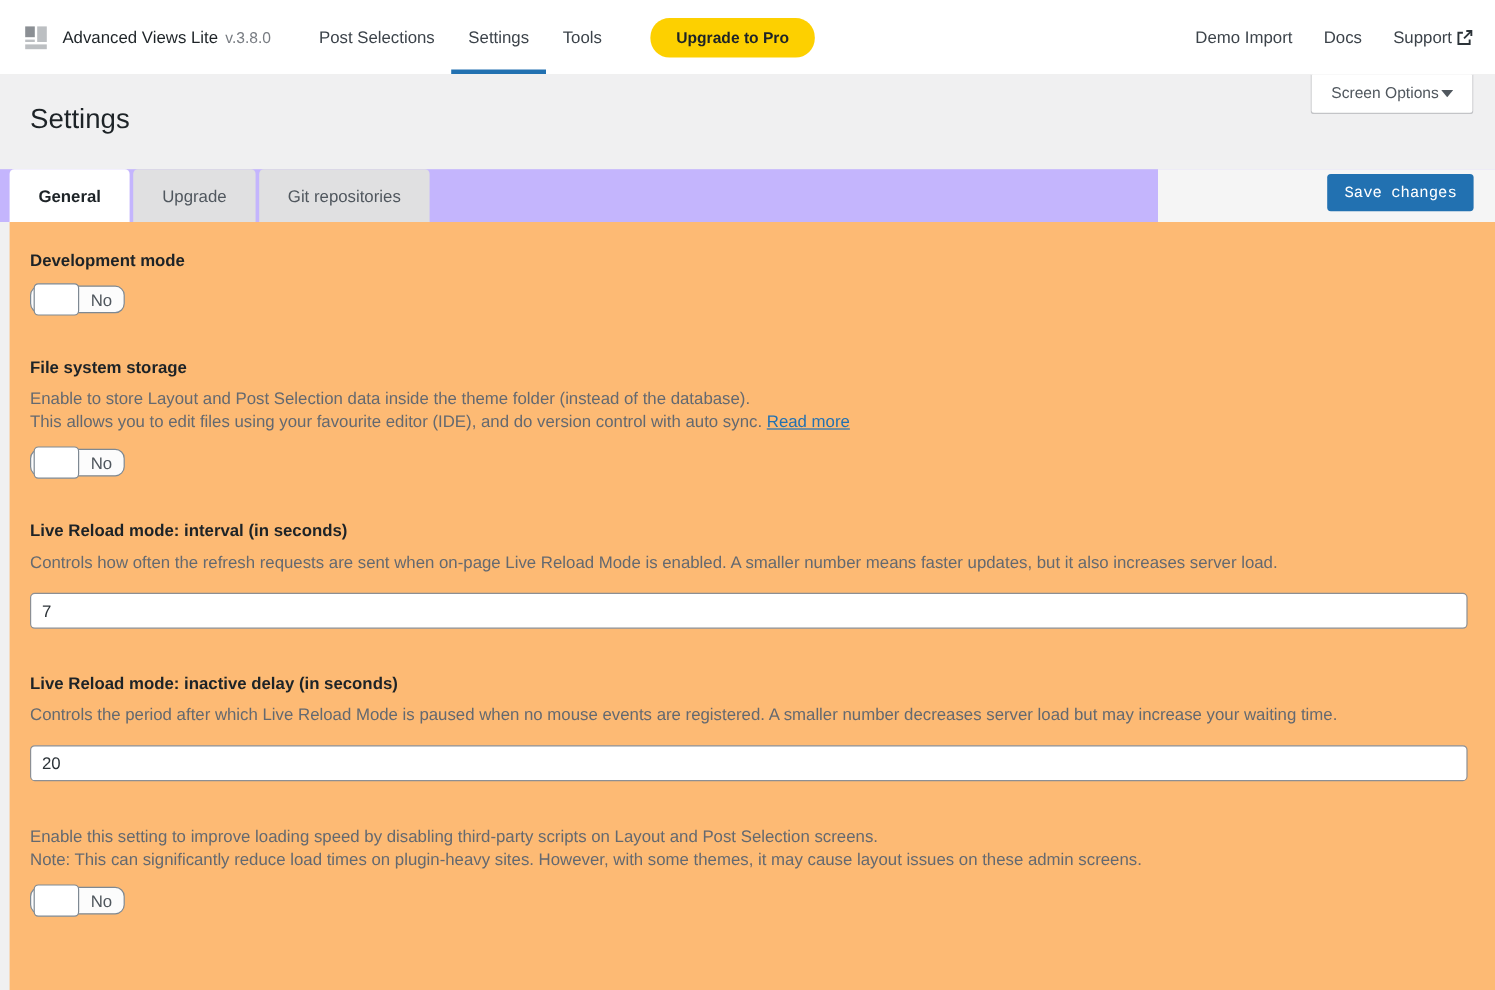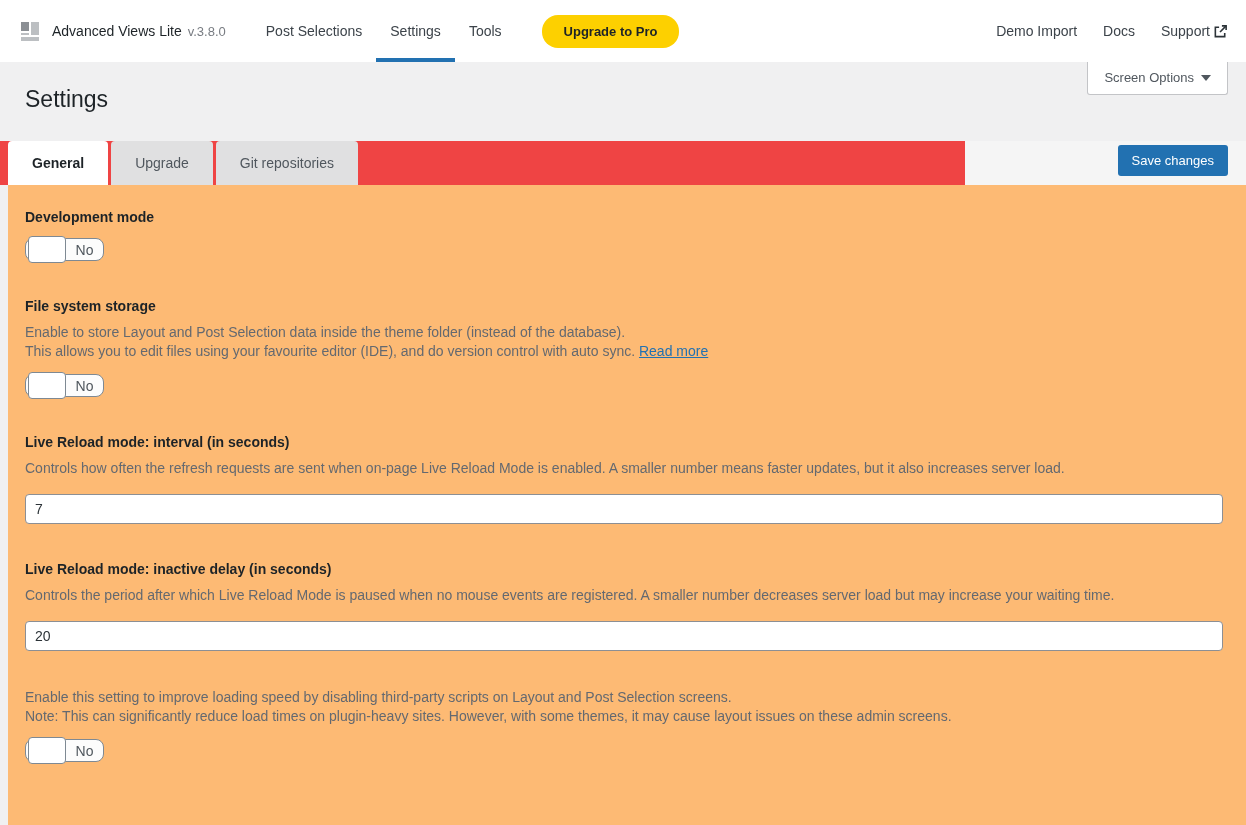--- a/index.html
+++ b/index.html
@@ -38,37 +38,37 @@
   }
   .topbar-right{margin-left:auto;display:flex;align-items:flex-end;gap:26px;}
   .top-link{font-size:14px;color:#3c434a;cursor:pointer;display:flex;align-items:center;gap:3px;}
   
   .page-header{height:79px;position:relative;background:var(--page-bg);}
   .page-title{font-size:23px;font-weight:400;color:var(--text-dark);padding:24px 0 0 25px;}
   .screen-options{
     position:absolute;top:0;right:18px;background:#fff;
     border:1px solid #c3c4c7;border-top:none;border-radius:0 0 3px 3px;
     padding:8px 16px 9px;font-size:13px;color:#50575e;cursor:pointer;
-    display:flex;align-items:center;gap:7px;
+    display:flex;align-items:center;gap:2px;
   }
   
-  .tab-strip{height:44px;background:#ef4444;position:relative;display:flex;align-items:stretch;padding-left:8px;}
+  .tab-strip{height:44px;background:#c4b5fd;position:relative;display:flex;align-items:stretch;padding-left:8px;}
   .tab-strip::after{
     content:"";position:absolute;right:0;top:0;bottom:0;width:281px;background:#f5f5f5;
   }
   .tab{
     position:relative;z-index:1;display:flex;align-items:center;
     padding:0 24px;font-size:14px;border-radius:4px 4px 0 0;margin-right:3px;
     background:#e0e0e1;color:#50575e;cursor:pointer;
   }
   .tab.active{background:#fff;color:var(--text-dark);font-weight:bold;}
   .save-btn{
     position:absolute;z-index:2;right:18px;top:4px;height:31px;
     background:var(--accent-blue);color:#fff;border:none;border-radius:3px;
-    font-size:13px;padding:0 14px;cursor:pointer;font-family:Liberation Sans, sans-serif;
+    font-size:13px;padding:0 14px;cursor:pointer;font-family:Liberation Mono, monospace;
   }
   
   .content{
     background:#fdba74;margin-left:8px;height:640px;
     padding:24px 23px 12px 17px;
   }
   .setting{margin-bottom:37px;}
   .setting-label{font-size:14px;font-weight:bold;color:var(--text-dark);margin-bottom:9px;}
   .setting-desc{font-size:14px;color:var(--text-gray);line-height:19px;}
   .read-more{color:var(--accent-blue);text-decoration:underline;cursor:pointer;}

